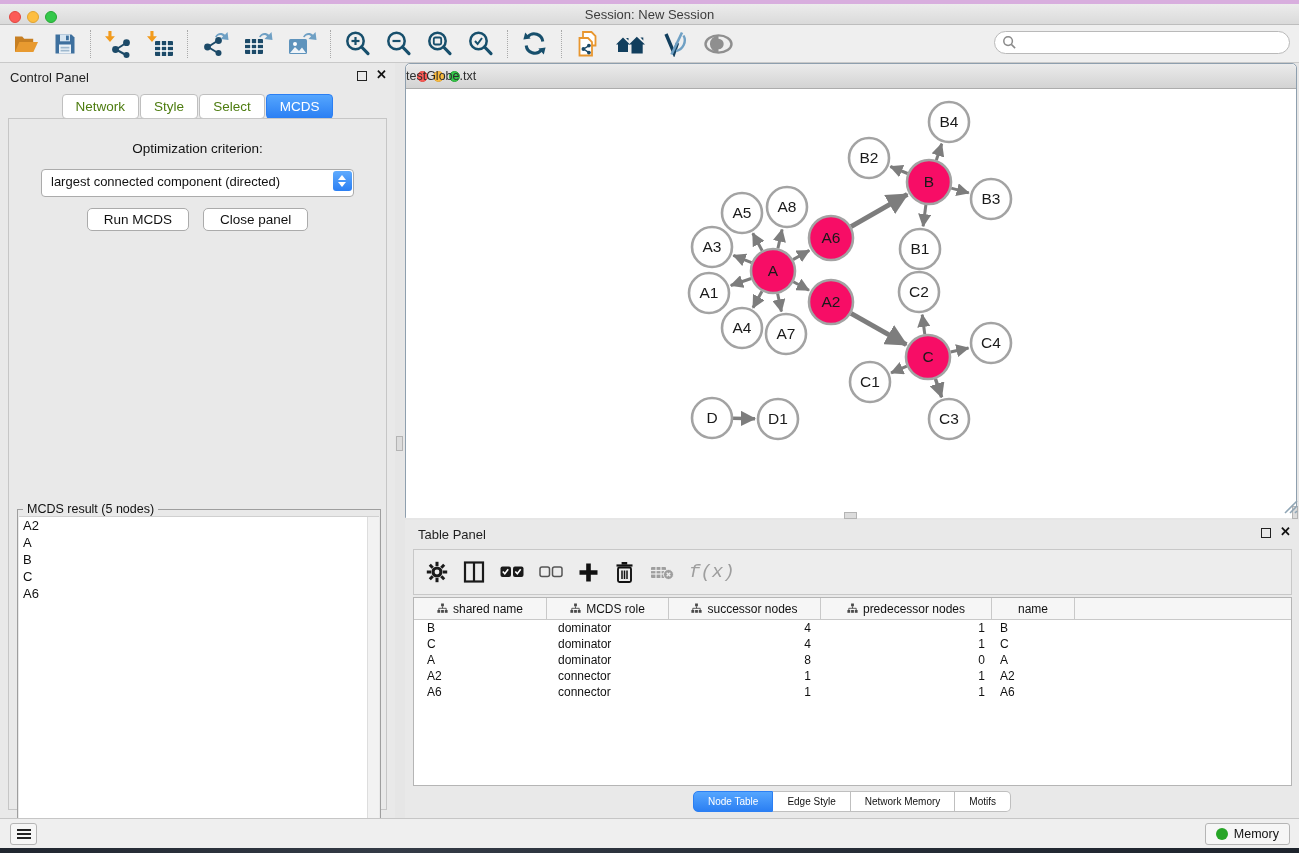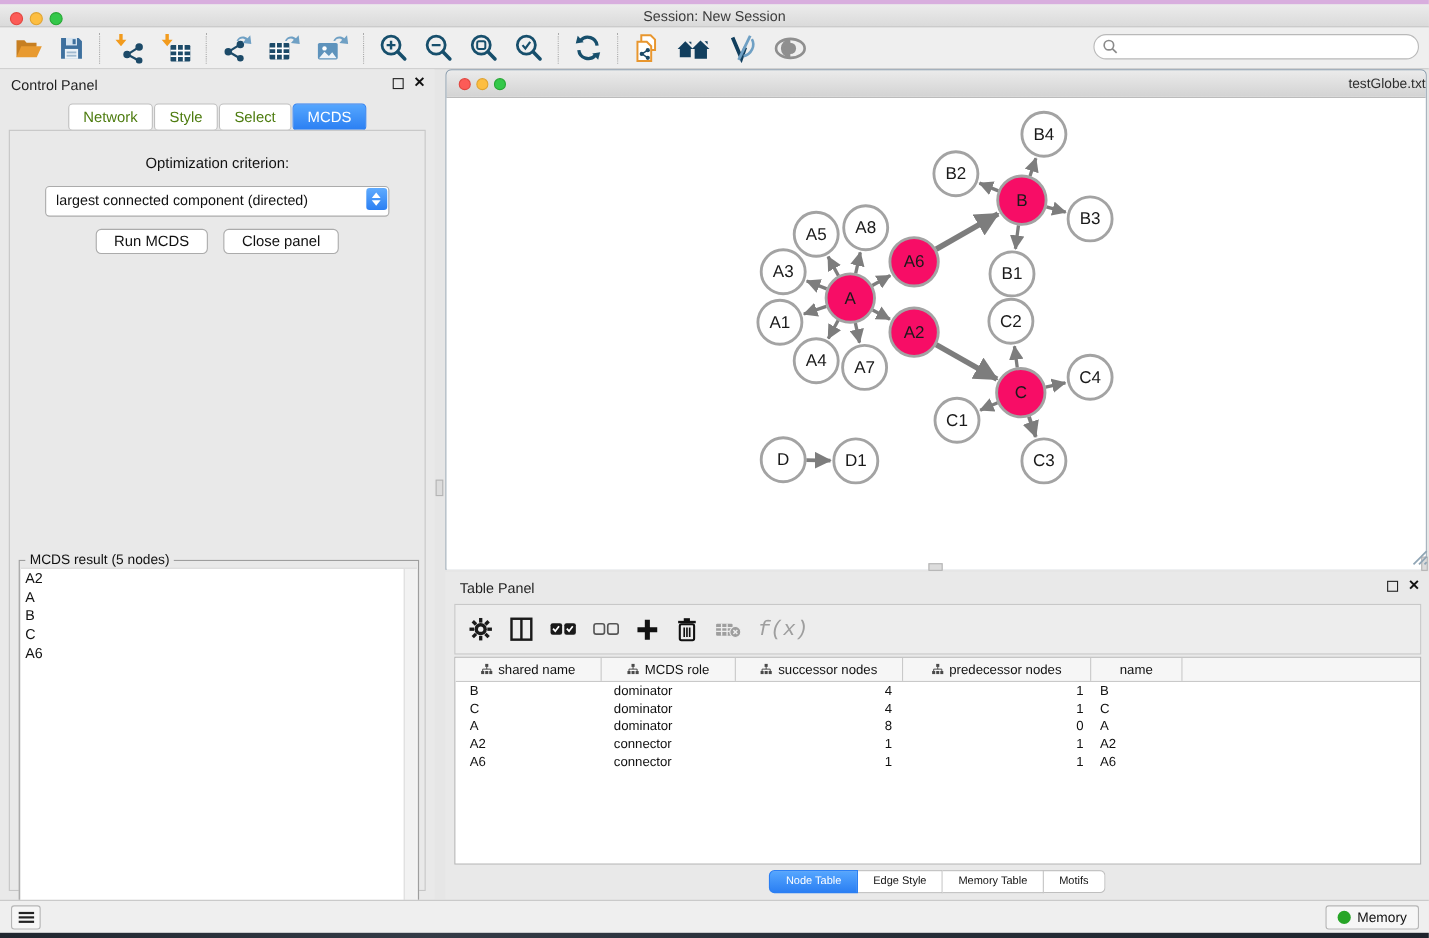--- a/index.html
+++ b/index.html
@@ -58,21 +58,21 @@
   .result-list { position:absolute; left:1px; top:6px; right:1px; bottom:1px; background:#FFFFFF;
     border-top:1px solid #D0D0D0; overflow:hidden; }
   .result-list .scroll { position:absolute; right:0; top:0; bottom:0; width:12px; background:#F2F2F2; border-left:1px solid #DDD; }
   .result-item { font-size:13px; color:#111; padding:1px 0 1px 4px; line-height:15px; }
 
   
   .net-window { position:absolute; left:405px; top:63px; width:892px; height:455px;
     border:1px solid #8E9FAE; border-radius:5px 5px 0 0; background:#FFFFFF; }
   .net-titlebar { position:relative; height:25px; background:linear-gradient(#EBEBEB,#D3D3D3);
     border-bottom:1px solid #ACACAC; border-radius:5px 5px 0 0; }
-  .net-titlebar .title { position:absolute; left:0; right:0; top:5px; text-align:right; font-size:12.5px; color:#2E2E2E; }
+  .net-titlebar .title { position:absolute; left:0; right:0; top:5px; text-align:left; font-size:12.5px; color:#2E2E2E; }
   .net-titlebar .tl { top:7px; width:11px; height:11px; }
   .net-titlebar .tl.red{ left:11px; } .net-titlebar .tl.yel{ left:27px; } .net-titlebar .tl.grn{ left:43px; }
   .net-canvas { position:absolute; left:0; top:25px; width:890px; height:429px; background:#FFFFFF; }
   .grip-left { position:absolute; left:396px; top:436px; width:7px; height:15px; background:#DCDCDC; border:1px solid #B4B4B4; }
   .grip-bottom { position:absolute; left:844px; top:512px; width:13px; height:7px; background:#DCDCDC; border:1px solid #B4B4B4; }
   .grip-right { position:absolute; left:1292px; top:506px; width:6px; height:13px; background:#DCDCDC; border:1px solid #B4B4B4; }
   .resize-corner { position:absolute; left:1281px; top:497px; }
 
   
   .table-panel { position:absolute; left:405px; top:520px; width:894px; height:298px; background:#E9E9E9; }
@@ -624,21 +624,21 @@
           <div class="td-cell" style="width: 152px; padding-right: 10px; text-align: right;">1</div>
           <div class="td-cell" style="width: 171px; padding-right: 7px; text-align: right;">1</div>
           <div class="td-cell" style="width: 83px; padding-left: 8px; text-align: left;">A6</div>
         </div>
       </div>
   </div>
 
   <div class="tp-tabs" id="tp-tabs">
       <span class="tp-tab active">Node Table</span>
       <span class="tp-tab">Edge Style</span>
-      <span class="tp-tab">Memory Table</span>
+      <span class="tp-tab">Network Memory</span>
       <span class="tp-tab">Motifs</span>
     </div>
 </div>
 
 <div class="statusbar">
   <span class="list-btn">
     <span class="hamburger">
         <i></i>
         <i></i>
         <i></i>

